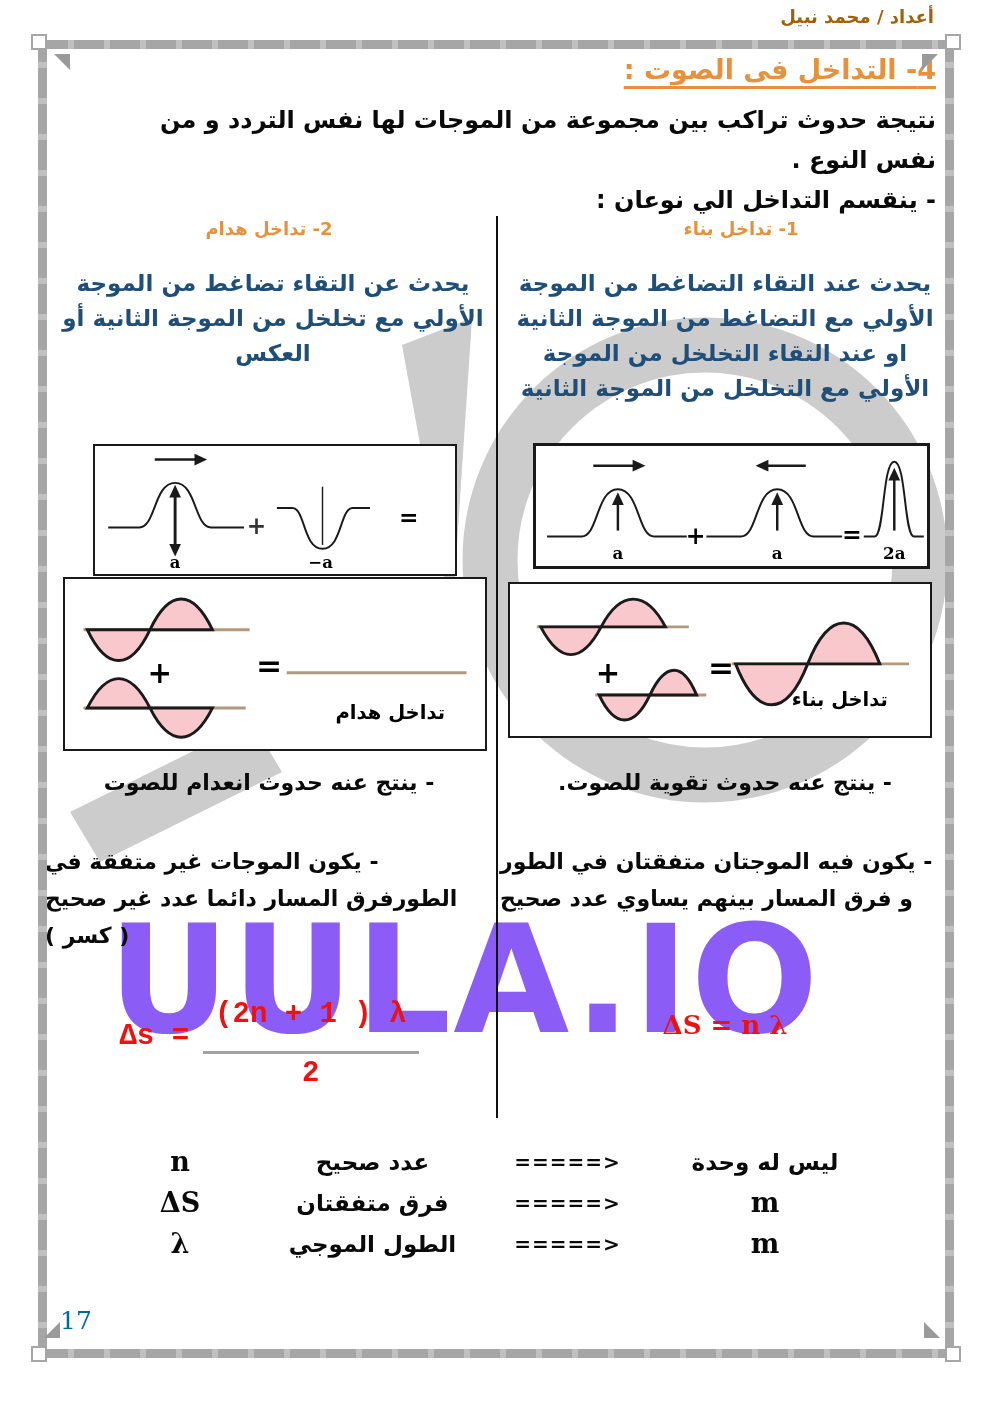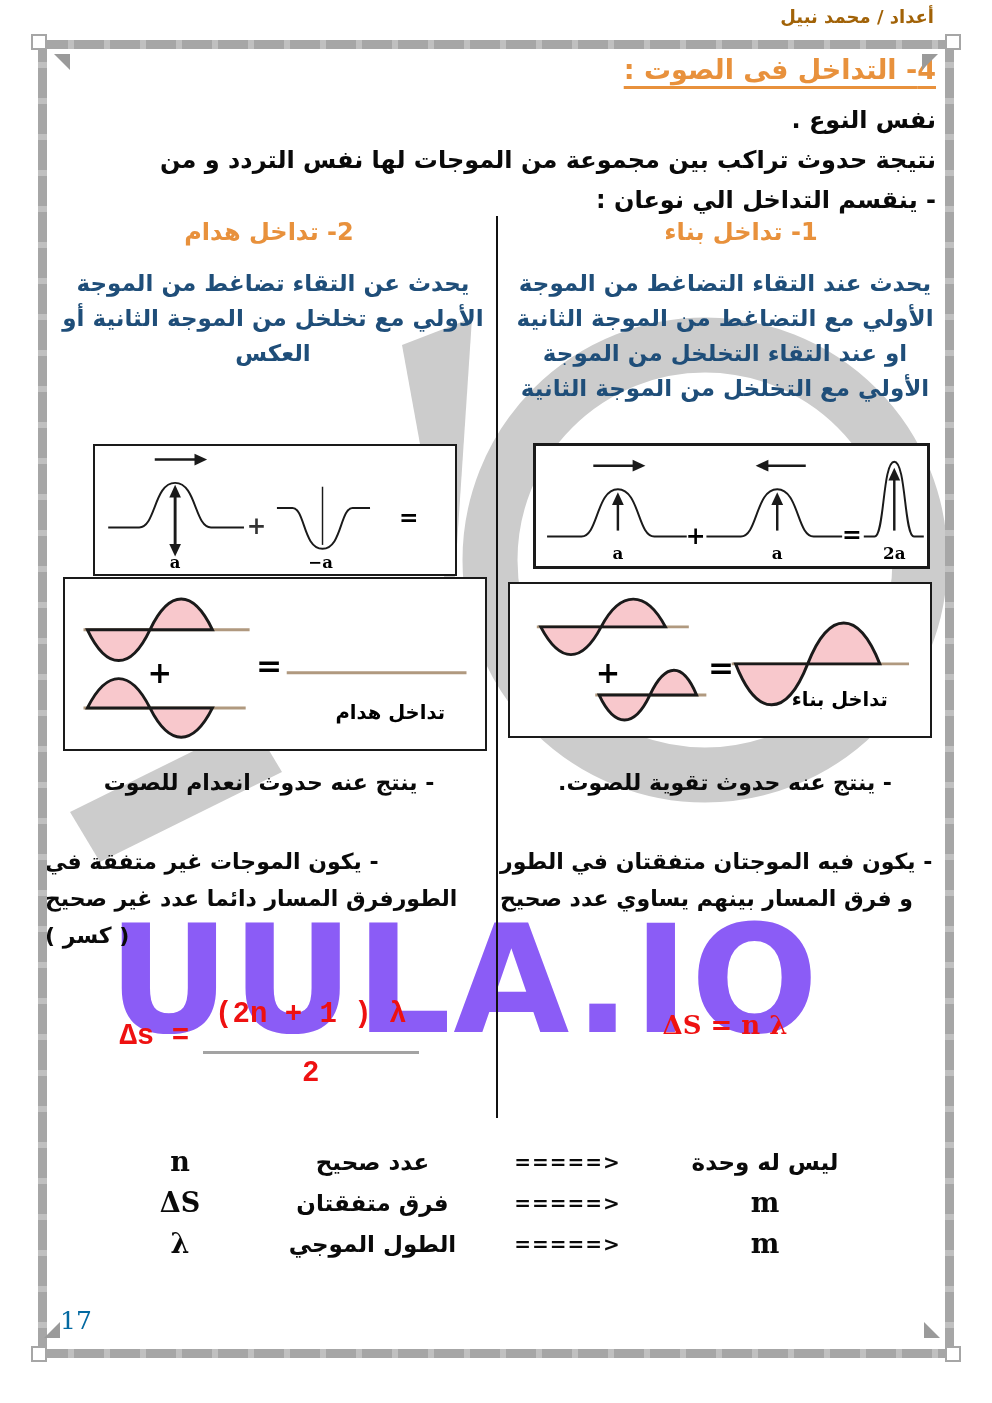--- a/index.html
+++ b/index.html
@@ -28,21 +28,21 @@
   .rtl{direction:rtl;}
   .author{position:absolute;top:6px;right:58px;z-index:2;font-size:18px;font-weight:bold;color:#a16207;}
   .title{
     position:absolute;top:54px;right:56px;z-index:2;font-size:27px;font-weight:bold;
     color:#e8913c;text-decoration:underline;text-decoration-thickness:2.5px;text-underline-offset:7px;
   }
   .intro{position:absolute;top:100px;left:55px;right:56px;z-index:2;text-align:right;
     font-size:24px;font-weight:bold;color:#0a0a0a;line-height:40px;}
   .divider{position:absolute;left:496px;top:216px;width:2px;height:902px;background:#111;z-index:2;}
   .col-heading{position:absolute;top:218px;z-index:2;text-align:center;
-    font-size:24px;font-weight:bold;color:#e8913c;}
+    font-size:18px;font-weight:bold;color:#e8913c;}
   .col-heading.right{left:516px;width:450px;}
   .col-heading.left{left:45px;width:448px;}
   .col-desc{position:absolute;top:266px;z-index:2;text-align:center;
     font-size:23px;font-weight:bold;color:#1f4e79;line-height:35px;}
   .col-desc.right{left:505px;width:440px;}
   .col-desc.left{left:58px;width:430px;}
   .diagram-box{position:absolute;z-index:2;background:#fff;border:3px solid #1a1a1a;box-sizing:border-box;}
   .box-pulse-c{left:533px;top:443px;width:397px;height:126px;}
   .box-pulse-d{left:93px;top:444px;width:364px;height:132px;border-width:2px;}
   .box-wave-c{left:508px;top:582px;width:424px;height:156px;border-width:2px;}
@@ -96,22 +96,22 @@
 <div class="corner" style="left:945px;top:1346px;"></div>
 <div class="tri" style="left:54px;top:54px;clip-path:polygon(0 0,100% 0,100% 100%);"></div>
 <div class="tri" style="left:922px;top:54px;clip-path:polygon(0 0,100% 0,0 100%);"></div>
 <div class="tri" style="left:44px;top:1322px;clip-path:polygon(0 100%,100% 100%,100% 0);"></div>
 <div class="tri" style="left:924px;top:1322px;clip-path:polygon(0 100%,100% 100%,0 0);"></div>
 
 <div class="author rtl">أعداد / محمد نبيل</div>
 <div class="title rtl">4- التداخل فى الصوت :</div>
 
 <div class="intro rtl">
+  <div>نتيجة حدوث تراكب بين مجموعة من الموجات لها نفس التردد و من</div>
   <div>نفس النوع .</div>
-  <div>نتيجة حدوث تراكب بين مجموعة من الموجات لها نفس التردد و من</div>
   <div>- ينقسم التداخل الي نوعان :</div>
 </div>
 
 <div class="divider"></div>
 
 <div class="col-heading right rtl">1- تداخل بناء</div>
 <div class="col-heading left rtl">2- تداخل هدام</div>
 
 <div class="col-desc right rtl">يحدث عند التقاء التضاغط من الموجة الأولي مع التضاغط من الموجة الثانية او عند التقاء التخلخل من الموجة الأولي مع التخلخل من الموجة الثانية</div>
 <div class="col-desc left rtl">يحدث عن التقاء تضاغط من الموجة الأولي مع تخلخل من الموجة الثانية أو العكس</div>

